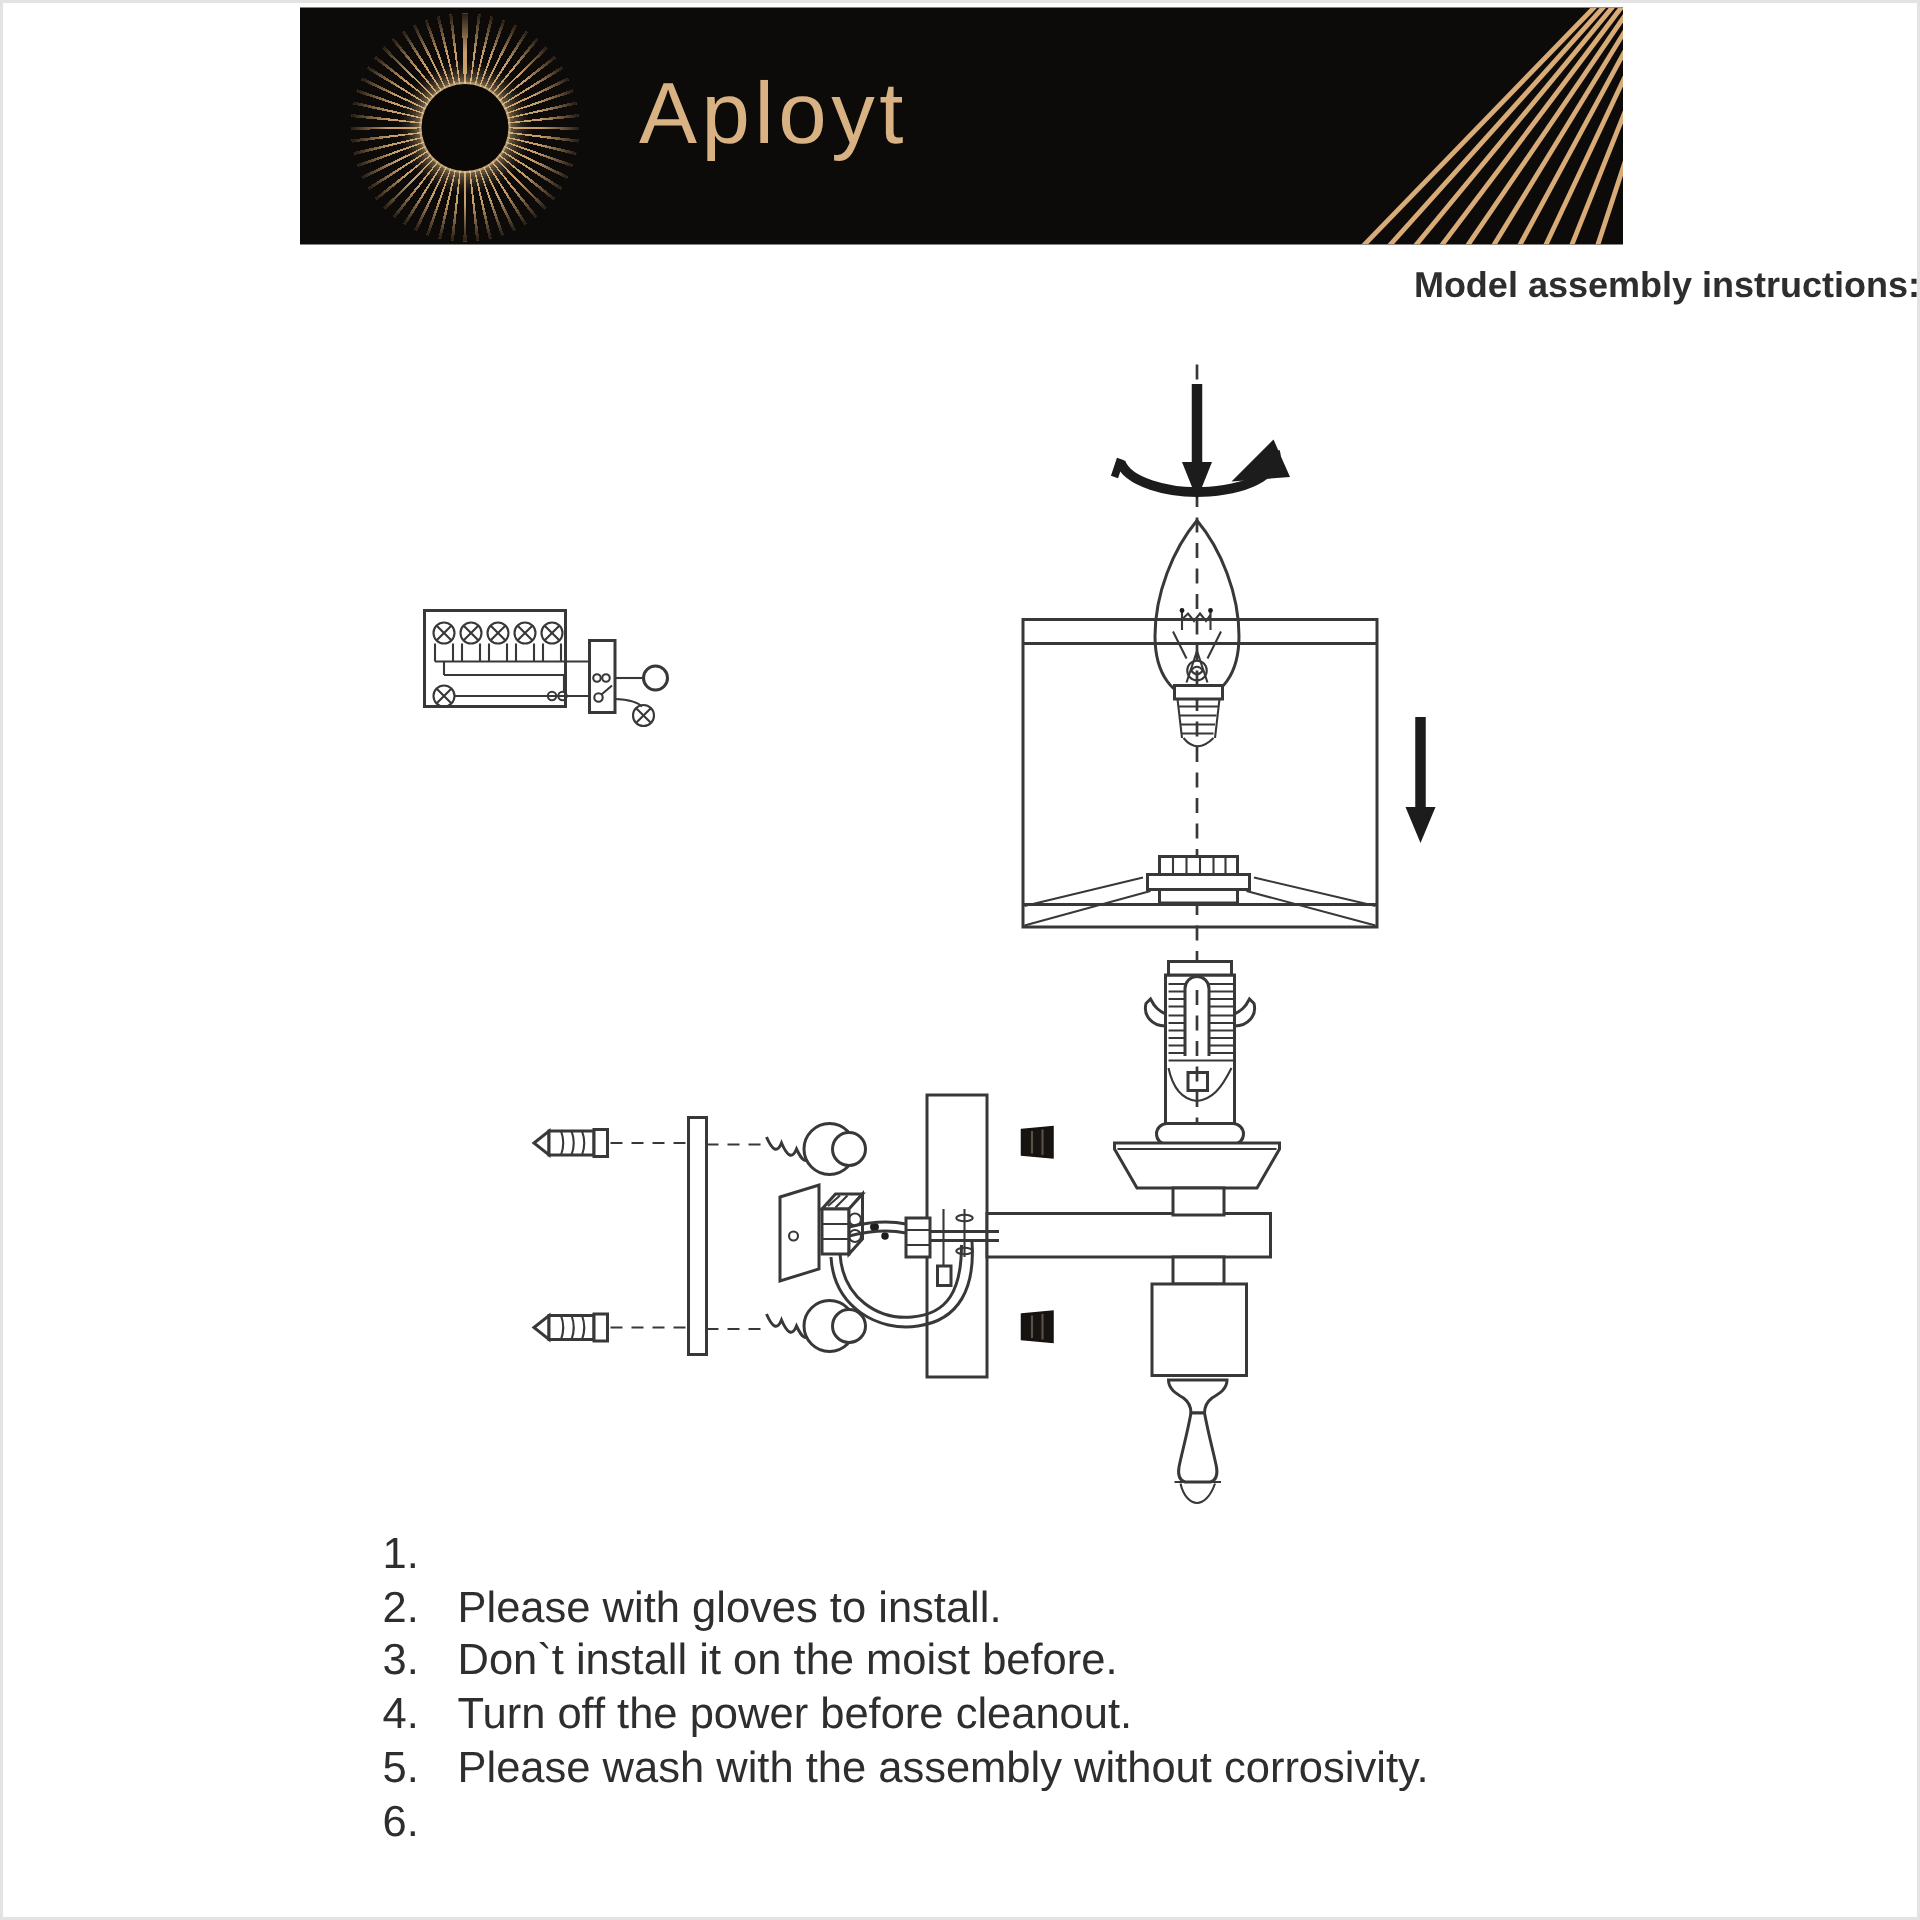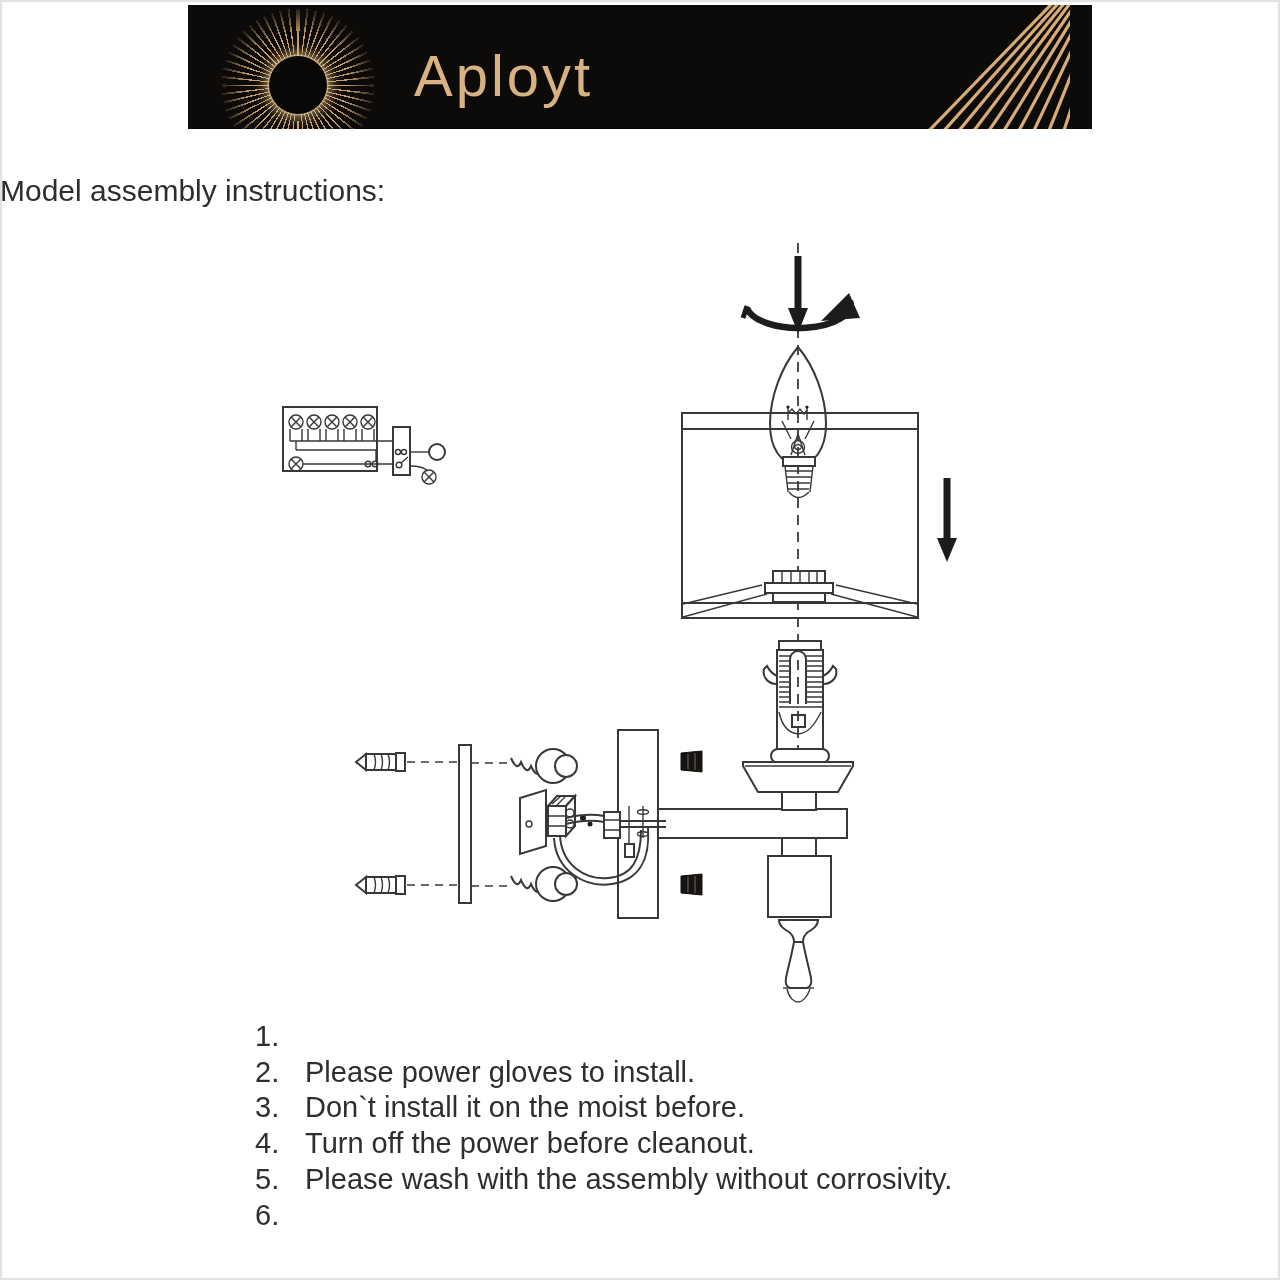--- a/index.html
+++ b/index.html
@@ -1,37 +1,37 @@
 <!DOCTYPE html>
 <html><head>
 <meta charset="utf-8">
 <style>
   html,body{margin:0;padding:0;background:#fff;}
   .page{position:relative;width:1280px;height:1280px;background:#ffffff;
         font-family:"Liberation Sans",sans-serif;overflow:hidden;
         box-shadow:inset 0 0 0 2px #e3e3e3;}
   
-  .banner{position:absolute;left:188px;top:5px;width:882px;height:124px;
-          background:#0d0b09;overflow:hidden;padding-left:22px;}
+  .banner{position:absolute;left:200px;top:5px;width:882px;height:158px;
+          background:#0d0b09;overflow:hidden;}
   .burst{position:absolute;left:34px;top:4px;width:152px;height:152px;border-radius:50%;
          background:repeating-conic-gradient(#c79d6b 0deg 1.6deg, rgba(0,0,0,0) 1.6deg 6.4deg);}
   .burst::before{content:"";position:absolute;inset:0;border-radius:50%;
          background:radial-gradient(circle, rgba(255,226,170,0.30) 16%, rgba(255,226,170,0) 42%),
                     radial-gradient(circle, rgba(13,11,9,0) 0 47%, #0d0b09 74%);}
   .burst::after{content:"";position:absolute;left:50%;top:50%;width:58px;height:58px;
          transform:translate(-50%,-50%);border-radius:50%;background:#0a0807;
          box-shadow:0 0 10px 3px rgba(233,196,141,.55), 0 0 0 1.5px rgba(243,210,157,.55);}
   .brand{position:absolute;left:226px;top:42px;font-size:58px;line-height:1;
          color:#d8b283;font-weight:300;letter-spacing:3px;
          font-family:"Liberation Sans",sans-serif;}
   .rays{position:absolute;left:0;top:0;width:882px;height:158px;}
   .rays line{stroke:#d9ab76;stroke-width:3.2;}
   
-  .title{position:absolute;left:0;top:172px;width:100%;text-align:left;
-         color:#2e2e2e;font-size:30px;line-height:37px;}
+  .title{position:absolute;left:0;top:172px;width:100%;text-align:right;
+         color:#2e2e2e;font-size:24px;line-height:37px;font-weight:bold;}
   
   .diagram{position:absolute;left:0;top:0;width:1280px;height:1280px;}
   .diagram *{vector-effect:none;}
   .ln{stroke:#383838;fill:none;stroke-width:2;}
   .wf{stroke:#383838;fill:#ffffff;stroke-width:2;}
   .thin{stroke:#383838;fill:none;stroke-width:1.4;}
   .bold{stroke:#1c1c1c;fill:none;}
   .bfill{fill:#1c1c1c;stroke:none;}
   .dash{stroke:#383838;fill:none;stroke-width:1.8;stroke-dasharray:10 7;}
   
@@ -227,21 +227,21 @@
       <path class="thin" d="M787 989 C789 998 794 1002 798 1002 C802 1002 807 998 810 989" stroke-width="1.8"></path>
     </g>
   </svg>
 
   <div class="instructions">
     <div class="row">
       <span class="num">1.</span>
     </div>
     <div class="row">
       <span class="num">2.</span>
-      <span class="txt">Please power gloves to install.</span>
+      <span class="txt">Please with gloves to install.</span>
     </div>
     <div class="row">
       <span class="num">3.</span>
       <span class="txt">Don`t install it on the moist before.</span>
     </div>
     <div class="row">
       <span class="num">4.</span>
       <span class="txt">Turn off the power before cleanout.</span>
     </div>
     <div class="row">

